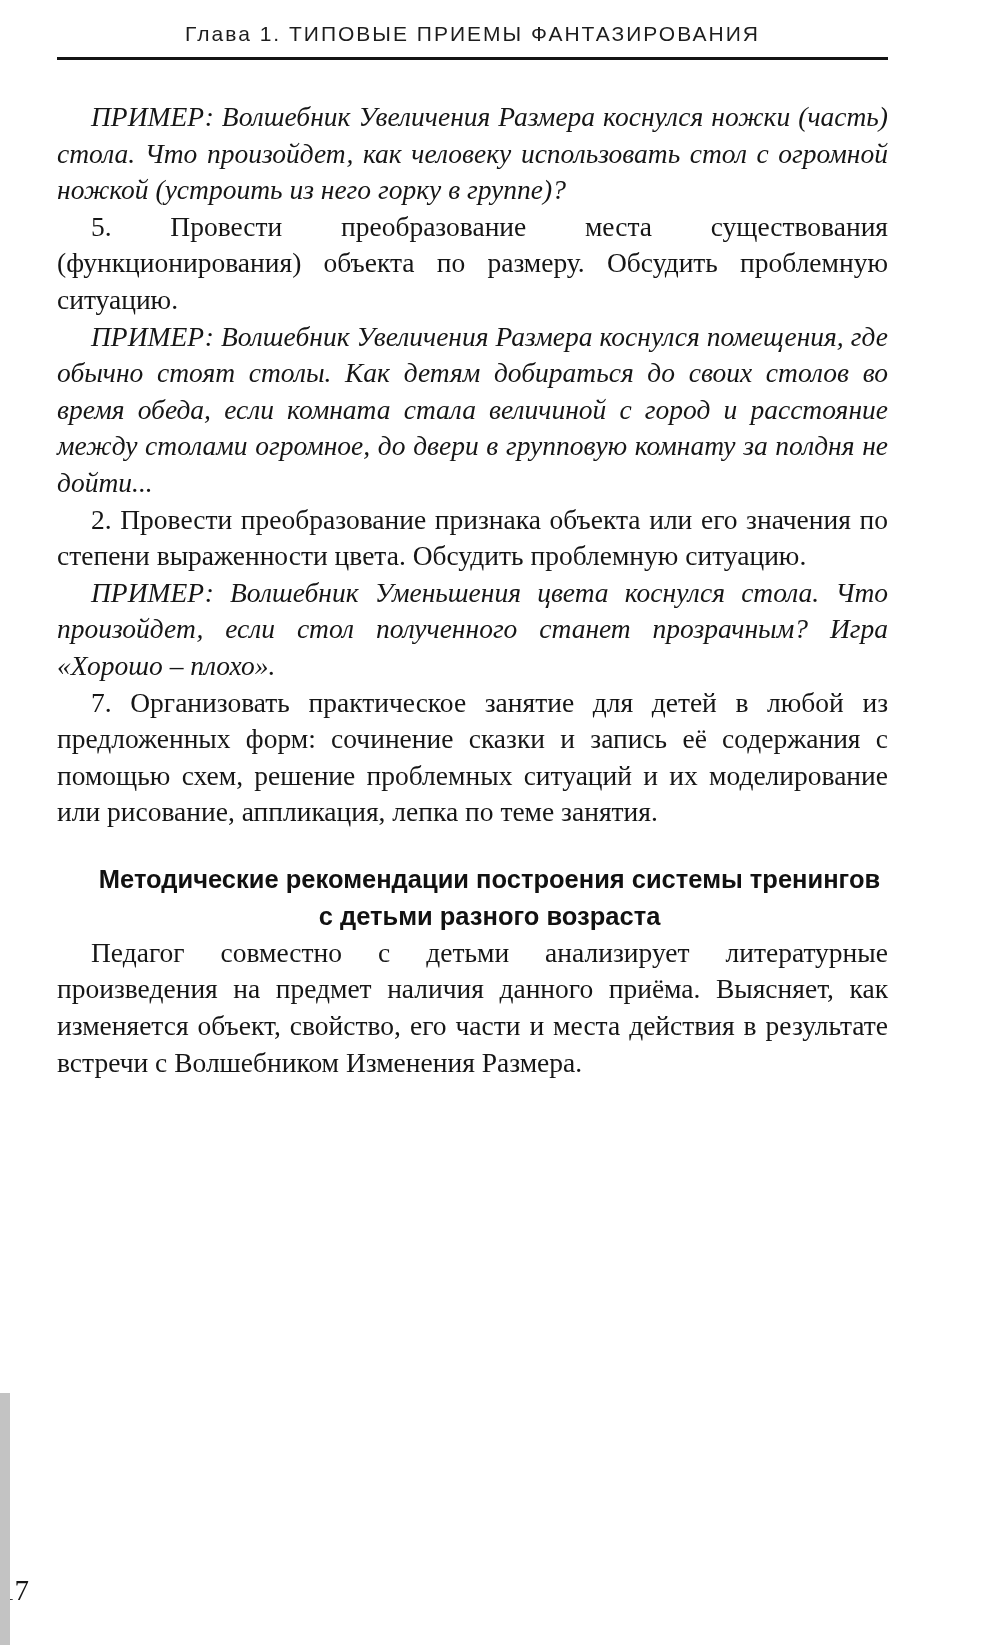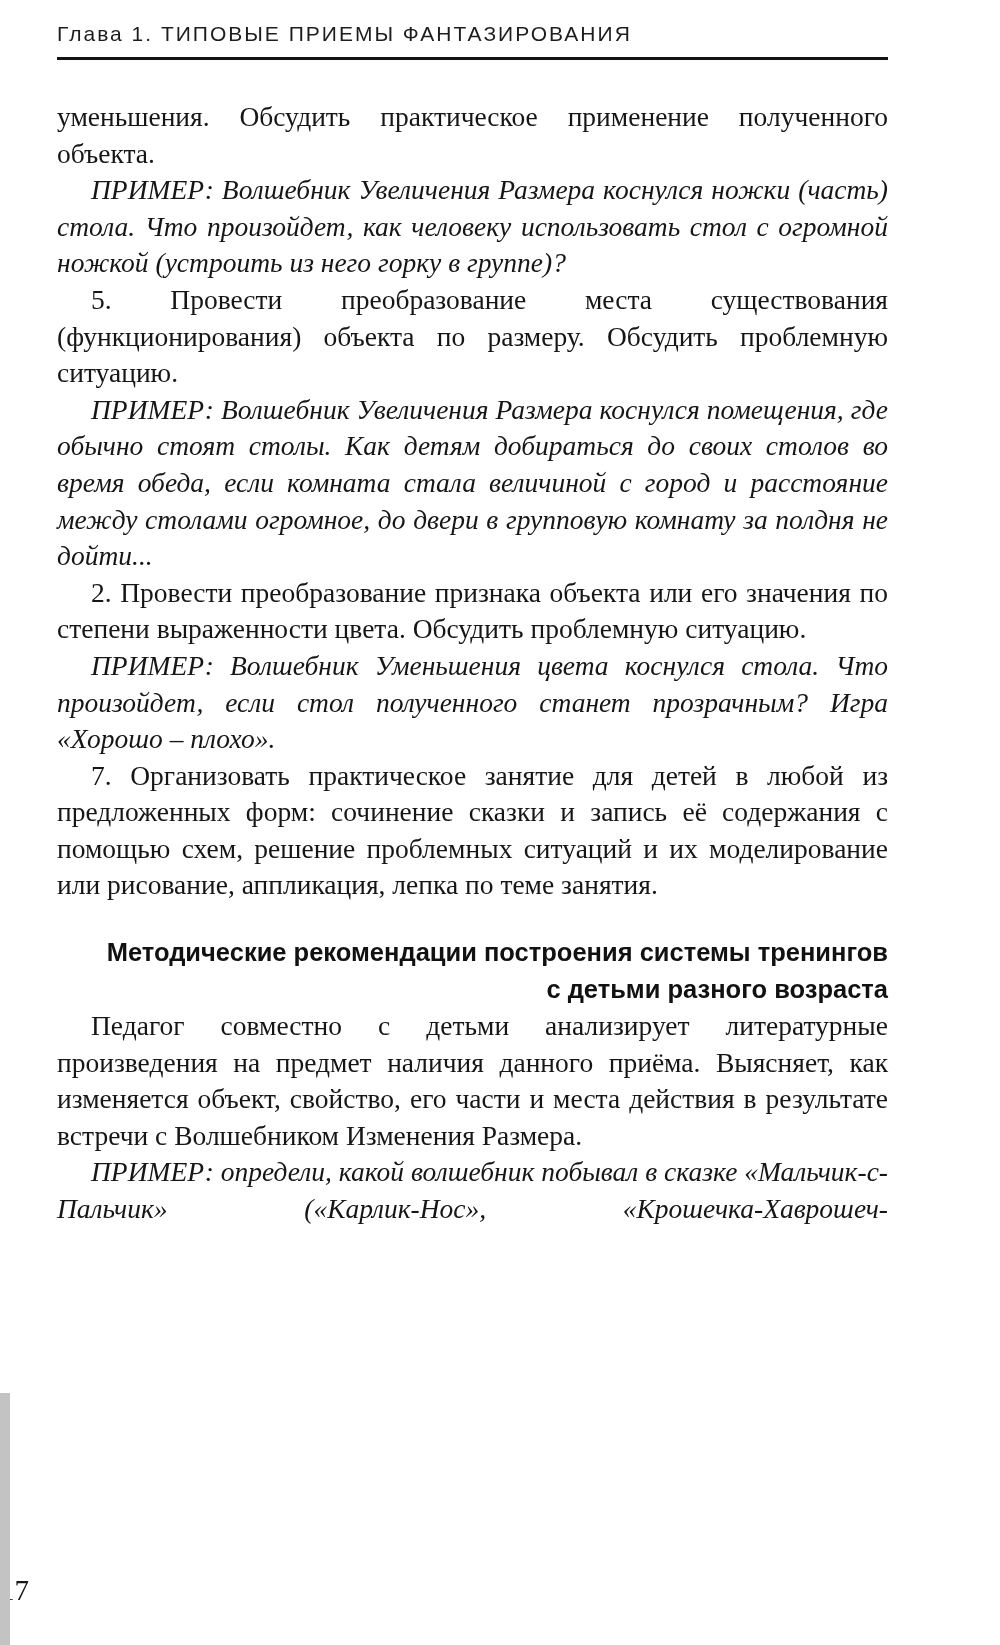--- a/index.html
+++ b/index.html
@@ -12,21 +12,21 @@
     overflow: hidden;
     font-family: "Liberation Serif", serif;
     color: #161616;
   }
   .page-inner { padding: 0 112px 0 57px; }
 
   .running-header {
     font-family: "Liberation Sans", sans-serif;
     font-size: 21px;
     letter-spacing: 2px;
-    text-align: left;
+    text-align: center;
     padding-top: 22px;
     padding-bottom: 11px;
     color: #1d1d1d;
   }
   .header-rule {
     border: 0;
     border-top: 3px solid #141414;
     margin: 0;
   }
 
@@ -41,21 +41,21 @@
   p.example { font-style: italic; }
   p.space-before { margin-top: 30px; }
   p.justify-last { text-align-last: justify; }
   p.subheading {
     font-family: "Liberation Sans", sans-serif;
     font-weight: bold;
     font-style: normal;
     font-size: 25.5px;
     line-height: 37px;
     margin-left: 34px;
-    text-align: right;
+    text-align: center;
     text-indent: 0;
     color: #111111;
   }
 
   .page-number {
     position: absolute;
     left: 0;
     right: 0;
     bottom: 38px;
     text-align: left;
@@ -73,28 +73,26 @@
   }
 </style>
 </head>
 <body>
 
 <div class="page-inner">
   <div class="running-header">Глава 1. ТИПОВЫЕ ПРИЕМЫ ФАНТАЗИРОВАНИЯ</div>
   <hr class="header-rule">
 
   <div class="content" id="paragraphs">
-      <p class="para body">уменьшения. Обсудить практическое применение полученного объекта.</p>
       <p class="para example indent">ПРИМЕР: Волшебник Увеличения Размера коснулся ножки (часть) стола. Что произойдет, как человеку использовать стол с огромной ножкой (устроить из него горку в группе)?</p>
       <p class="para body indent">5. Провести преобразование места существования (функционирования) объекта по размеру. Обсудить проблемную ситуацию.</p>
       <p class="para example indent">ПРИМЕР: Волшебник Увеличения Размера коснулся помещения, где обычно стоят столы. Как детям добираться до своих столов во время обеда, если комната стала величиной с город и расстояние между столами огромное, до двери в групповую комнату за полдня не дойти...</p>
       <p class="para body indent">2. Провести преобразование признака объекта или его значения по степени выраженности цвета. Обсудить проблемную ситуацию.</p>
       <p class="para example indent">ПРИМЕР: Волшебник Уменьшения цвета коснулся стола. Что произойдет, если стол полученного станет прозрачным? Игра «Хорошо – плохо».</p>
       <p class="para body indent">7. Организовать практическое занятие для детей в любой из предложенных форм: сочинение сказки и запись её содержания с помощью схем, решение проблемных ситуаций и их моделирование или рисование, аппликация, лепка по теме занятия.</p>
       <p class="para subheading space-before">Методические рекомендации построения системы тренингов с детьми разного возраста</p>
       <p class="para body indent">Педагог совместно с детьми анализирует литературные произведения на предмет наличия данного приёма. Выясняет, как изменяется объект, свойство, его части и места действия в результате встречи с Волшебником Изменения Размера.</p>
-      <p class="para example indent justify-last">ПРИМЕР: определи, какой волшебник побывал в сказке «Мальчик-с-Пальчик» («Карлик-Нос», «Крошечка-Хаврошеч-</p>
     </div>
 </div>
 
 <div class="page-number">17</div>
 
 <div class="scan-artifact"></div>
 
 </body></html>

